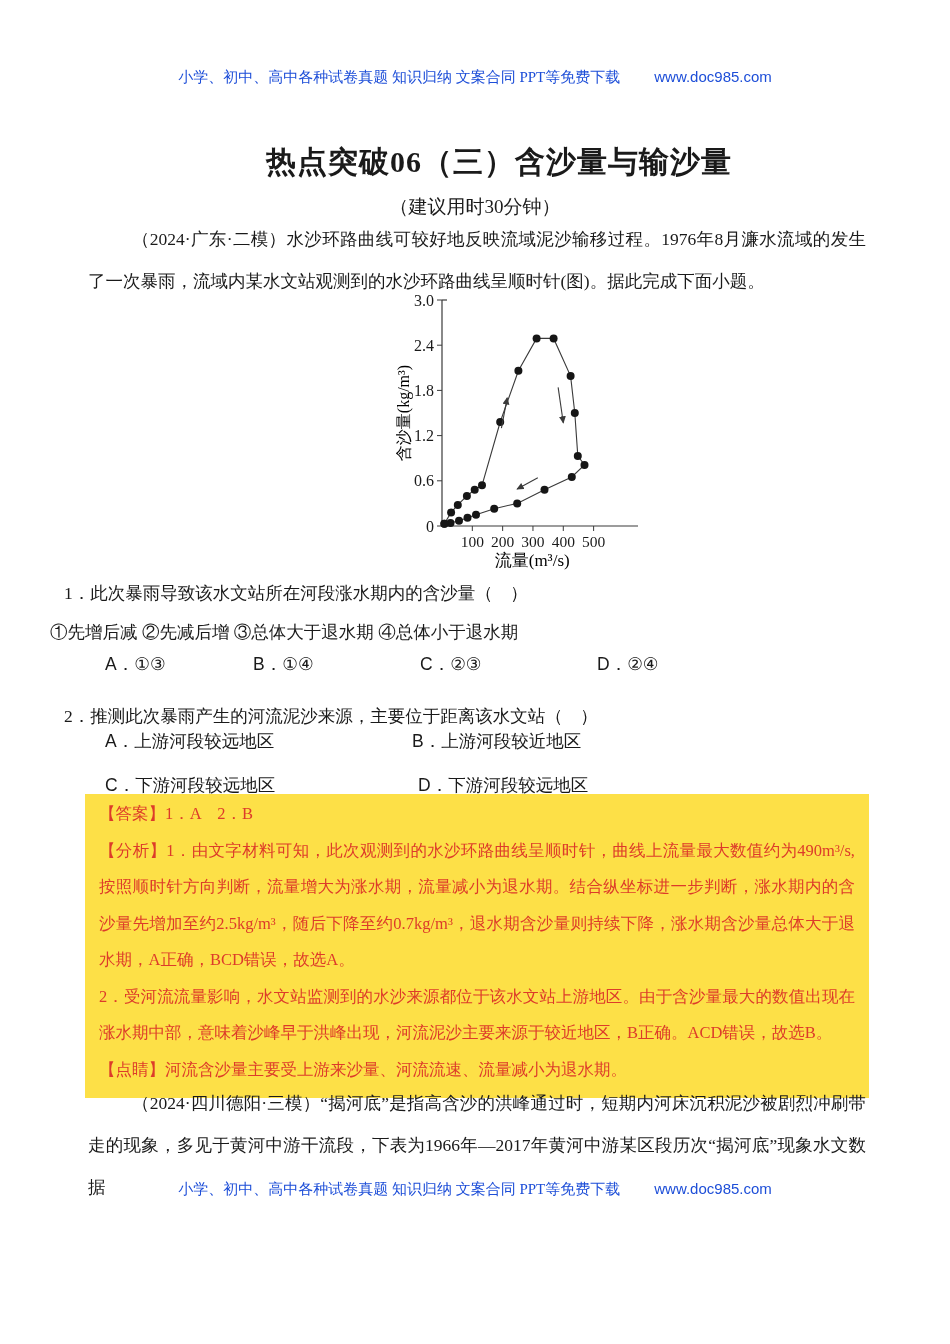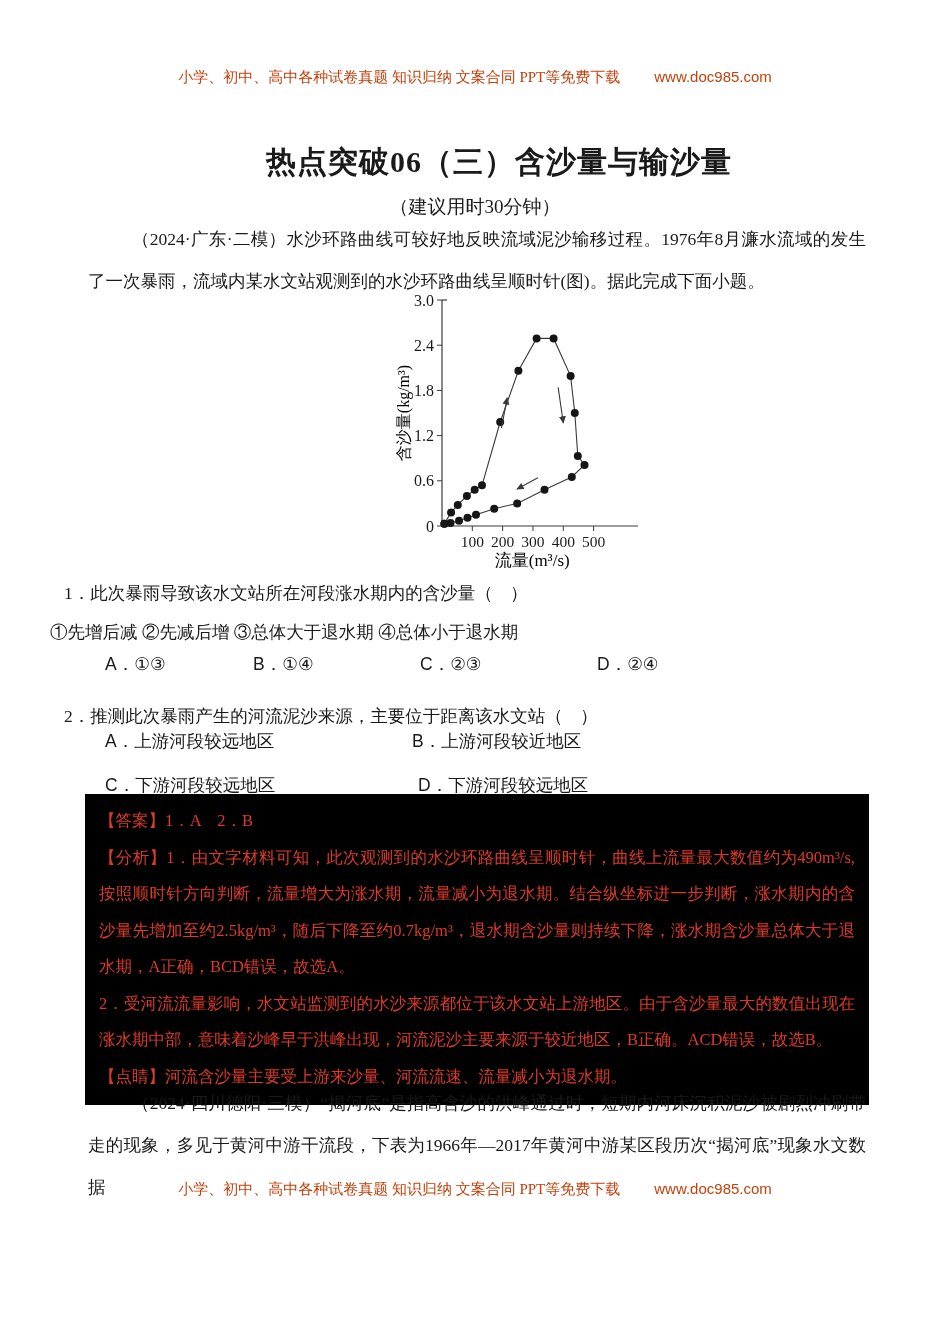--- a/index.html
+++ b/index.html
@@ -3,33 +3,33 @@
 <meta charset="utf-8">
 <style>
   html,body{margin:0;padding:0;}
   body{
     width:950px;height:1344px;position:relative;background:#ffffff;
     font-family:"Liberation Serif","DejaVu Serif",serif;
     color:#1a1a1a;
   }
   .abs{position:absolute;}
   .center{left:0;width:950px;text-align:center;}
-  .hdr{font-size:15px;color:#c2410c;}
+  .hdr{font-size:15px;color:#1d4ed8;}
   .hdr .url{margin-left:34px;font-family:"Liberation Sans","DejaVu Sans",sans-serif;}
   .doc-title{font-size:30px;font-weight:bold;letter-spacing:1px;padding-left:24px;}
   .doc-subtitle{font-size:19px;}
   .para{font-size:17.5px;line-height:42px;text-align:justify;}
   .indent{text-indent:44px;}
   .qstem{font-size:17.5px;line-height:30px;}
   .subopts{font-size:17.5px;line-height:30px;}
   .choice{position:absolute;font-size:17.5px;white-space:nowrap;}
   .choice .clabel{font-family:"Liberation Sans","DejaVu Sans",sans-serif;}
   .answer-block{
     left:85px;top:794px;width:756px;min-height:279px;
-    padding:9px 14px 10px 14px;background:#000000;
+    padding:2px 14px 10px 14px;background:#fde047;
   }
   .answer-block p{
     margin:0;font-size:16.5px;line-height:36.5px;text-align:justify;
     color:#dd3b2a;
   }
   .chart-wrap{left:396px;top:288px;width:244px;height:284px;}
   .footer{top:1180px;}
 </style>
 </head>
 <body>

